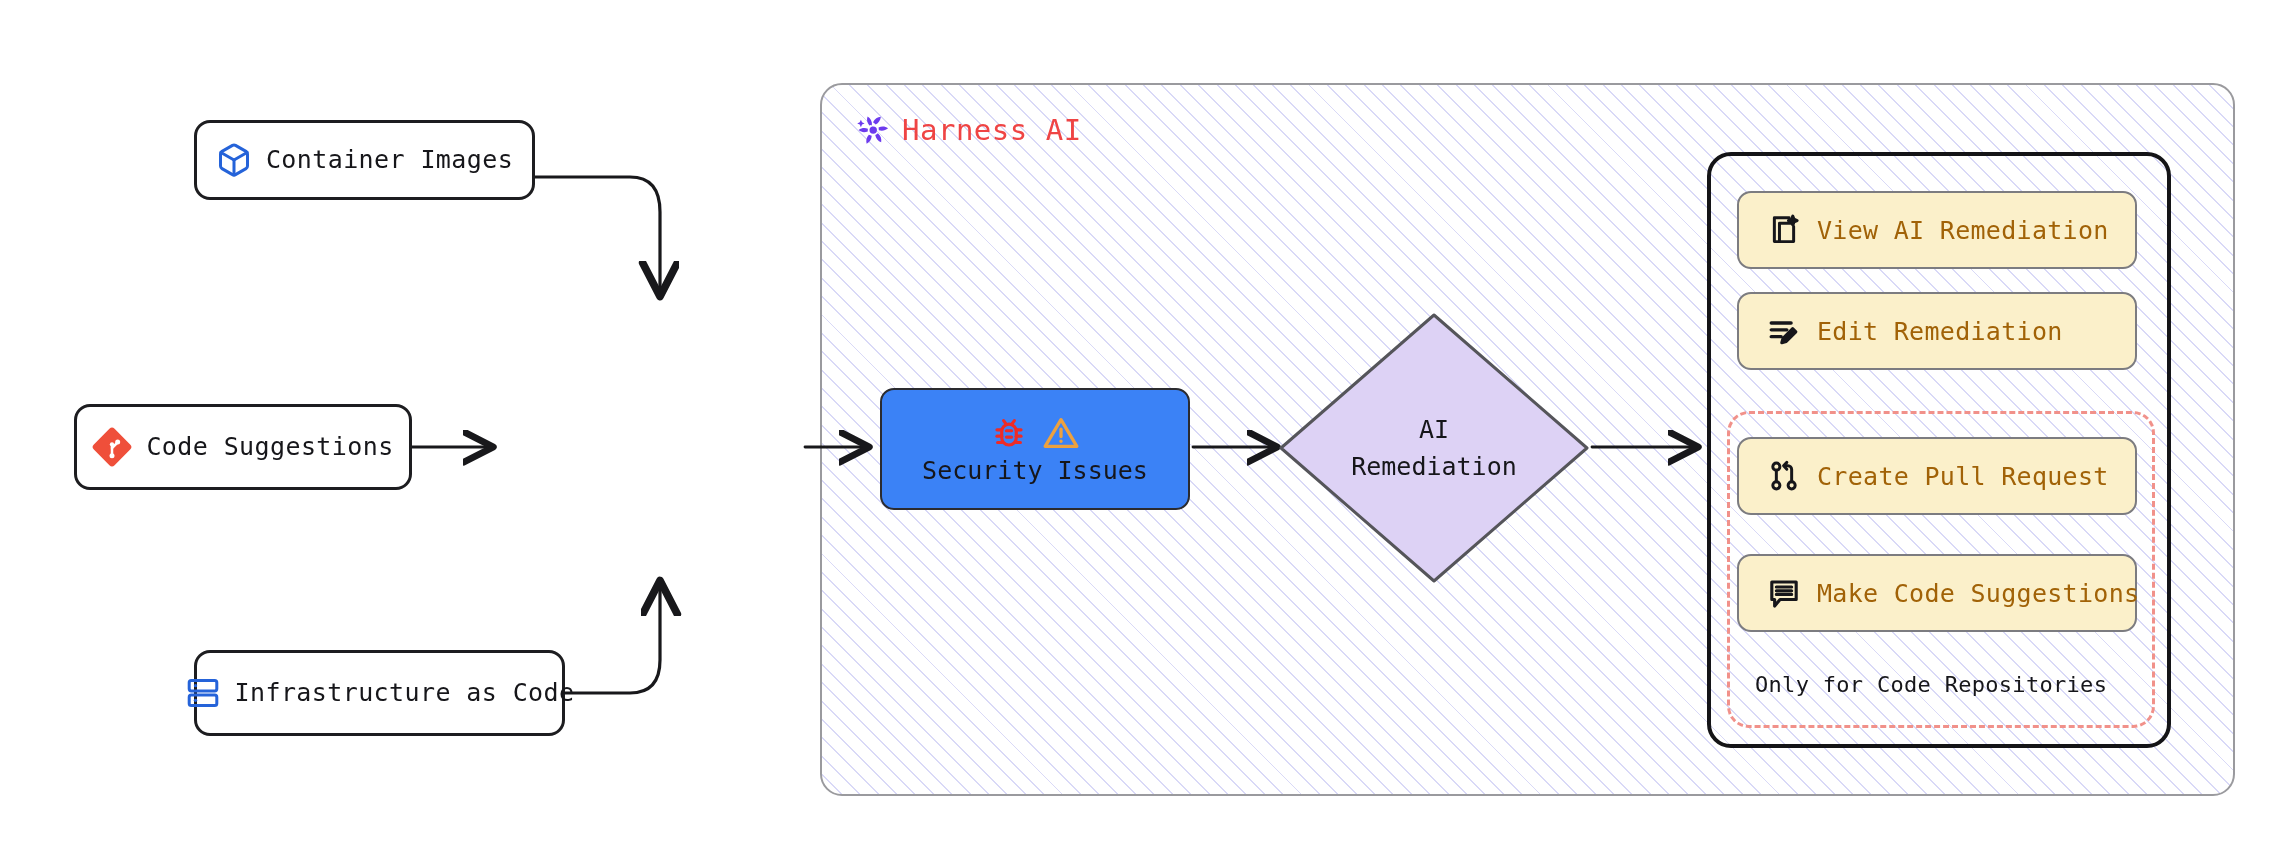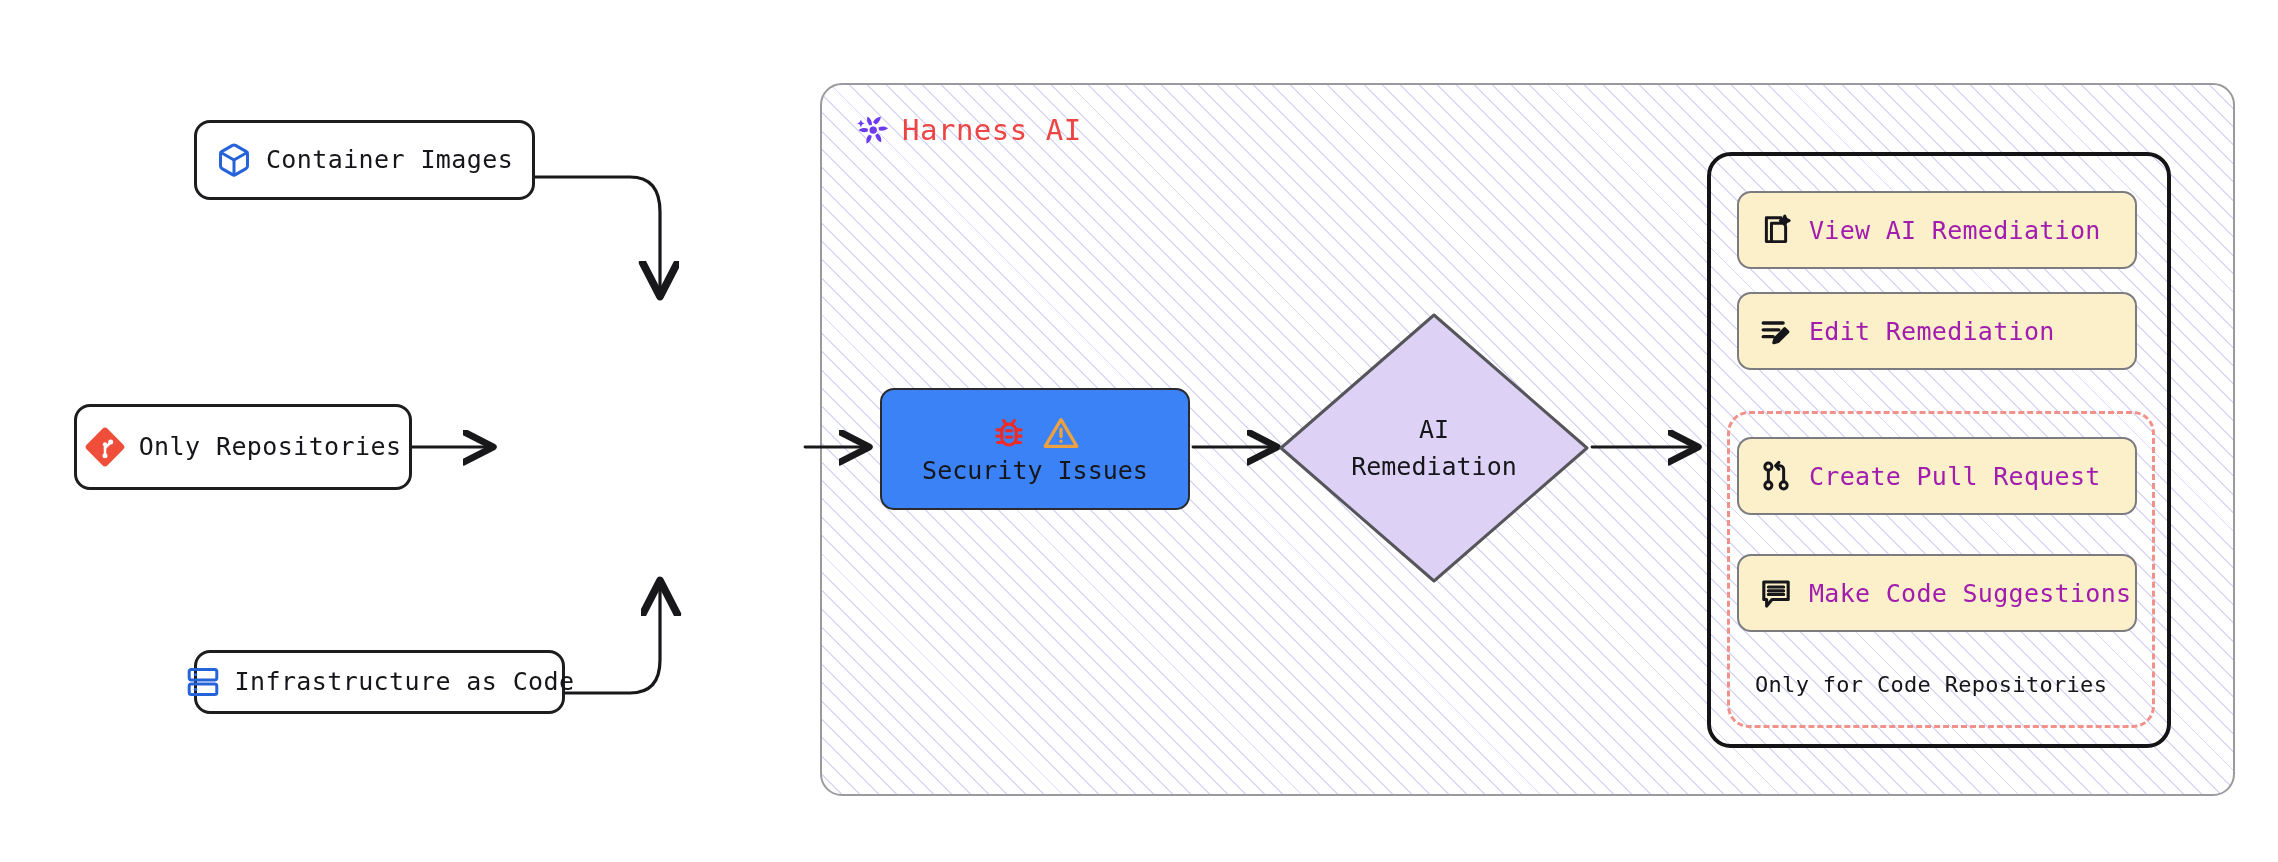--- a/index.html
+++ b/index.html
@@ -59,22 +59,22 @@
     position:absolute;left:1707px;top:152px;width:464px;height:596px;
     box-sizing:border-box;border:4px solid #141417;border-radius:24px;background:transparent;
   }
   #dashed-group{
     position:absolute;left:1727px;top:411px;width:428px;height:317px;
     box-sizing:border-box;border:3px dashed #f1918a;border-radius:22px;background:transparent;
   }
   .action-btn{
     position:absolute;box-sizing:border-box;left:1737px;width:400px;height:78px;
     background:#fbf0ca;border:2.5px solid #7c7c80;border-radius:14px;
-    display:flex;align-items:center;gap:16px;padding-left:20px;
-    font-size:25px;color:#a21caf;white-space:nowrap;letter-spacing:.3px;
+    display:flex;align-items:center;gap:16px;padding-left:28px;
+    font-size:25px;color:#a16207;white-space:nowrap;letter-spacing:.3px;
   }
   #act-0{top:191px;} #act-1{top:292px;text-align:right;} #act-2{top:437px;} #act-3{top:554px;}
   #only-note{
     position:absolute;left:1755px;top:672px;font-size:22px;color:#16161a;letter-spacing:.3px;
   }
 
   .ic{display:inline-flex;align-items:center;justify-content:center;flex:0 0 auto;}
 </style>
 </head>
 <body>
@@ -137,24 +137,24 @@
         <rect x="3.2" y="3.2" width="17.6" height="17.6" rx="2.2" fill="#ef4f3a" transform="rotate(45 12 12)"></rect>
         <g fill="none" stroke="#ffffff" stroke-width="1.5" stroke-linecap="round">
           <path d="M12 16.6V11.4"></path>
             <path d="M12 12.6l3.0-3.0"></path>
         </g>
         <circle cx="12" cy="17.2" r="1.5" fill="#ffffff"></circle>
         <circle cx="15.4" cy="9.0" r="1.5" fill="#ffffff"></circle>
         <circle cx="12" cy="10.4" r="1.3" fill="#ffffff"></circle>
       </svg>
     </span>
-    <span class="lbl">Only Repositories</span>
-  </div>
-
-  <div class="node io-box" id="in-2" style="left:194px;top:650px;width:371px;height:64px;">
+    <span class="lbl">Code Suggestions</span>
+  </div>
+
+  <div class="node io-box" id="in-2" style="left:194px;top:650px;width:371px;height:86px;">
     <span class="ic">
       <svg width="36" height="36" viewBox="0 0 24 24" fill="none" stroke="#2563d9" stroke-width="2">
         <rect x="2.8" y="3.6" width="18.4" height="7" rx="1.4"></rect>
         <rect x="2.8" y="13.4" width="18.4" height="7" rx="1.4"></rect>
         <circle cx="7" cy="7.1" r="1.1" fill="#2563d9" stroke="none"></circle>
         <circle cx="7" cy="16.9" r="1.1" fill="#2563d9" stroke="none"></circle>
       </svg>
     </span>
     <span class="lbl">Infrastructure as Code</span>
   </div>

